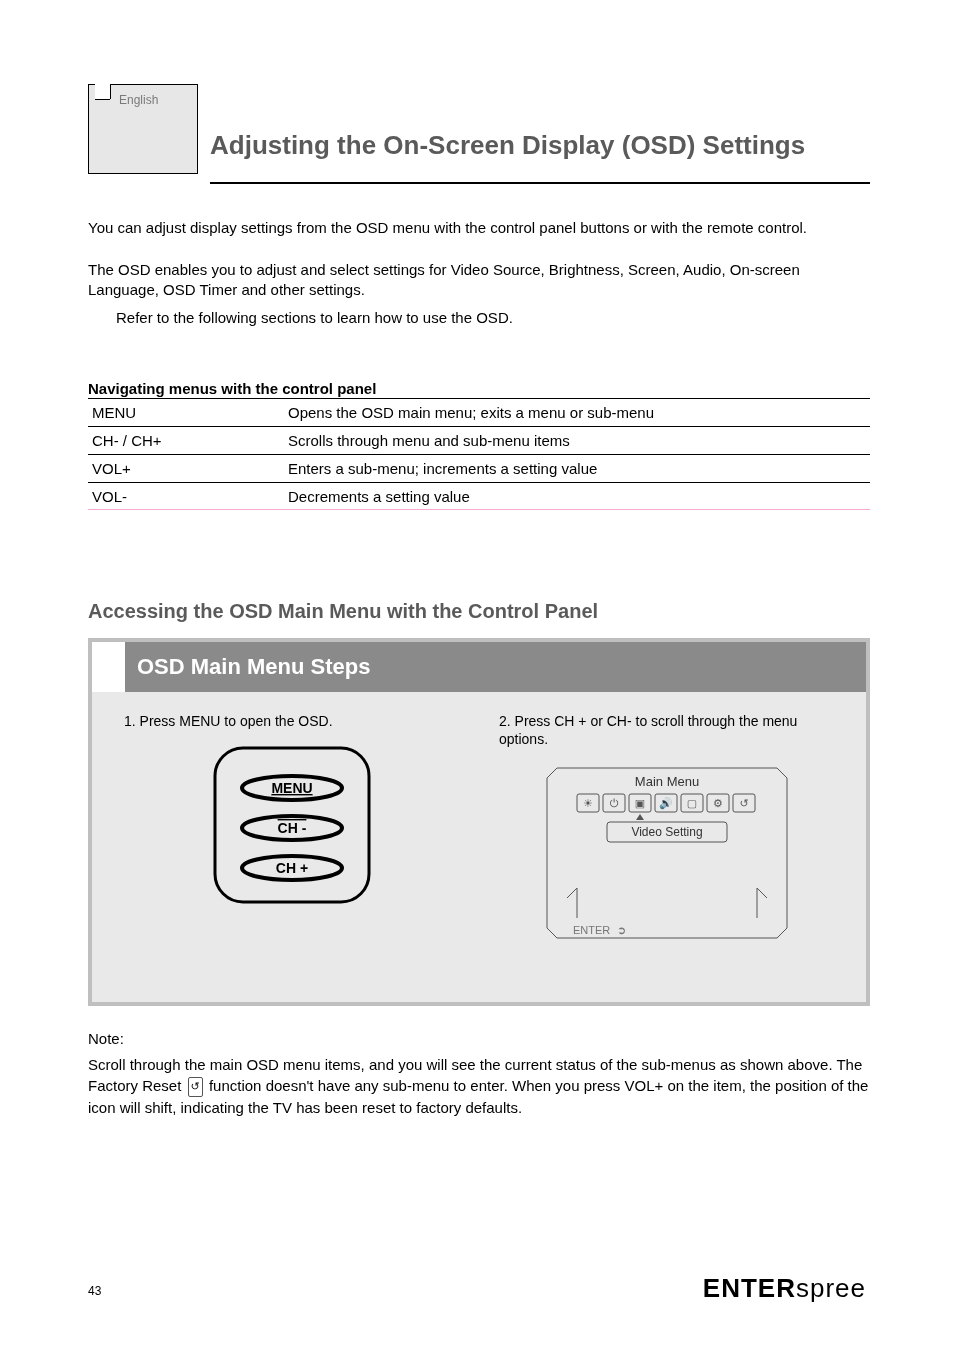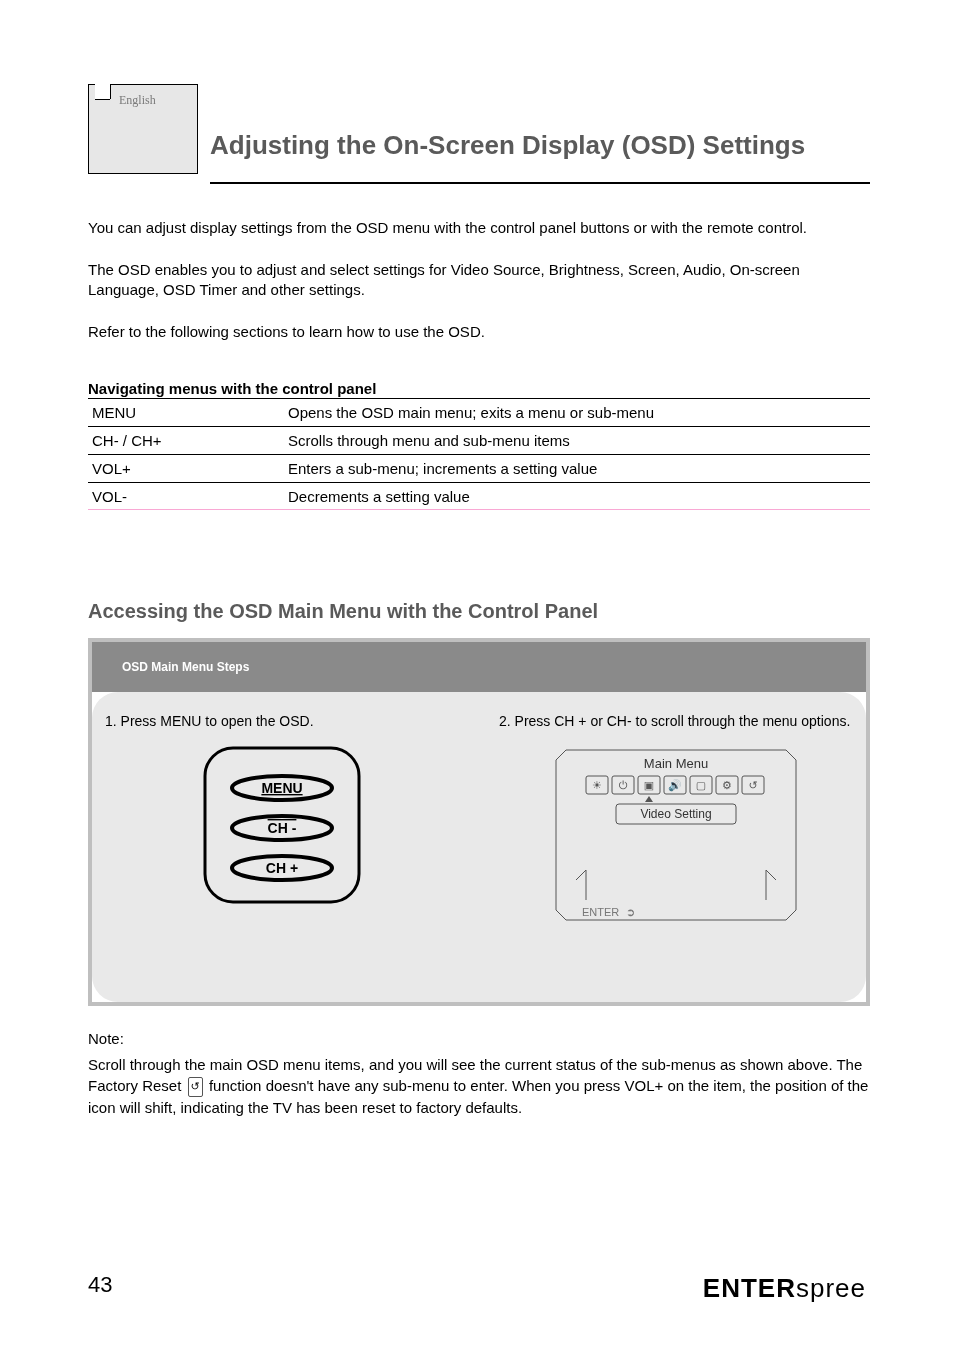--- a/index.html
+++ b/index.html
@@ -1,47 +1,47 @@
 <!DOCTYPE html>
 <html><head>
 <meta charset="utf-8">
 <style>
   * { box-sizing: border-box; margin: 0; padding: 0; }
   html, body { width: 954px; height: 1352px; font-family: Arial, Helvetica, sans-serif; background: #fff; color: #000; }
   .page { position: relative; width: 954px; height: 1352px; padding: 70px 84px 40px 88px; }
-  .tab-box { position: absolute; top: 84px; left: 88px; width: 110px; height: 90px; background: #e7e7e7; border: 1px solid #000; font-family: Liberation Serif, serif; }
+  .tab-box { position: absolute; top: 84px; left: 88px; width: 110px; height: 90px; background: #e7e7e7; border: 1px solid #000; }
   .tab-notch { position: absolute; top: -1px; left: 6px; width: 15px; height: 15px; background: #fff; }
   .notch-line-h { position: absolute; top:14px; left:6px; width:15px; height:1px; background:#000; }
   .notch-line-v { position: absolute; top:-1px; left:21px; width:1px; height:15px; background:#000; }
   .tab-label { position:absolute; top:8px; left:30px; font-size:12px; color:#7a7a7a; }
   .section-title { position:absolute; top:130px; left:210px; font-size:26px; font-weight:bold; color:#5a5a5a; }
   .title-rule { position:absolute; top:182px; left:210px; right:84px; height:2px; background:#000; }
   .body-text { position:absolute; left:88px; right:84px; font-size:15px; line-height:1.35; }
   .p1 { top:218px; }
   .p2 { top:260px; }
-  .p3 { top:322px; }
+  .p3 { top:308px;margin-left:28px; }
   .sub-heading { position:absolute; top:368px; left:88px; font-size:15px; font-weight:bold;margin-top:12px; }
   .table { position:absolute; top:398px; left:88px; right:84px; font-size:15px; }
   .table .row { display:flex; border-top:1px solid #000; height:28px; align-items:center; }
   .table .row:last-child { border-bottom:1px solid #f9a8d4; }
   .table .col1 { width:200px; padding-left:4px; }
   .table .col2 { flex:1; }
   .panel-heading { position:absolute; top:600px; left:88px; font-size:20px; font-weight:bold; color:#5a5a5a; }
   .panel-wrap { position:absolute; top:638px; left:88px; right:84px; border:4px solid #bfbfbf; }
-  .panel-titlebar { height:50px; background:#8a8a8a; color:#fff; font-size:12px; font-weight:bold; display:flex; align-items:center; padding-left:30px; }
-  .panel-body { position:relative; height:310px; background:#e9e9e9; padding:20px 13px;border-radius:26px; }
+  .panel-titlebar { height:50px; background:#8a8a8a; color:#fff; font-size:22px; font-weight:bold; display:flex; align-items:center; padding-left:12px;margin-left:33px; }
+  .panel-body { position:relative; height:310px; background:#e9e9e9; padding:20px 32px; }
   .panel-cols { display:flex; gap:40px; }
   .panel-col { flex:1; }
   .panel-step { font-size:14px; line-height:1.3; margin-bottom:10px; }
   .remote-svg { display:block; margin:6px auto 0 auto; }
   .osd-svg { display:block; margin:6px auto 0 auto; }
   .note-heading { position:absolute; top:1030px; left:88px; font-size:15px; font-weight:normal; }
   .note-text { position:absolute; top:1054px; left:88px; right:84px; font-size:15px; line-height:1.4; }
   .note-text .icon-inline { display:inline-block; vertical-align:middle; border:1px solid #555; padding:1px 2px; font-size:11px; margin:0 2px; border-radius:2px; }
-  .page-num { position:absolute; bottom:54px; left:88px; font-size:22px; }
+  .page-num { position:absolute; bottom:54px; left:88px; font-size:12px; }
   .footer-logo { position:absolute; bottom:48px; right:88px; font-size:26px; letter-spacing:1px; }
   .footer-logo .bold { font-weight:900; }
   .footer-logo .light { font-weight:400; }
 </style>
 </head>
 <body>
 
 <div class="page">
 
   <div class="tab-box">

